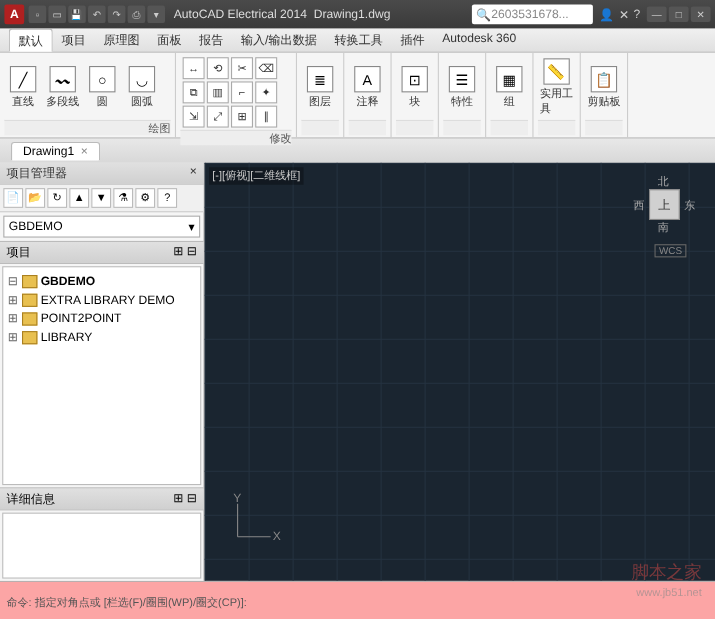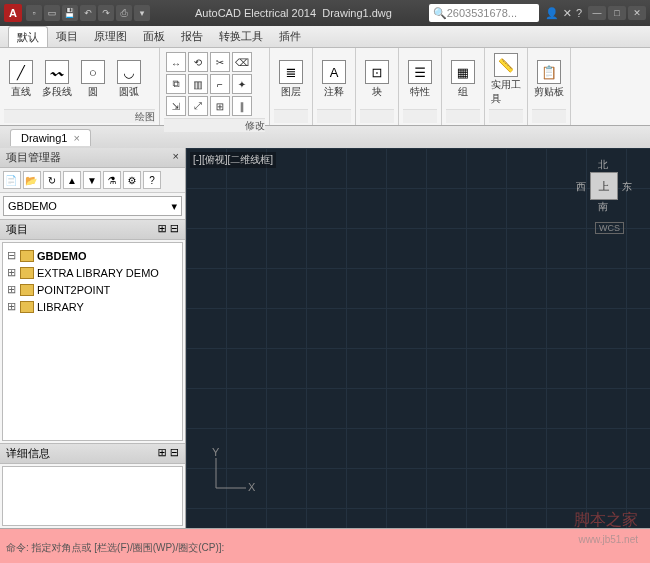--- a/index.html
+++ b/index.html
@@ -1,21 +1,21 @@
 <!DOCTYPE html>
 <html><head>
 <meta charset="utf-8">
 <style>
 *{margin:0;padding:0;box-sizing:border-box;font-family:"Microsoft YaHei",Arial,sans-serif;font-size:11px}
 body{width:650px;height:563px;background:#ddd;overflow:hidden;position:relative}
 .titlebar{height:26px;background:linear-gradient(#4a4a4a,#3a3a3a);display:flex;align-items:center;color:#ccc;padding:0 4px}
 .logo{width:18px;height:18px;background:#b02020;border-radius:2px;display:flex;align-items:center;justify-content:center;color:#fff;font-weight:bold;margin-right:4px}
 .qat{display:flex;gap:2px;margin-right:8px}
 .qat-btn{width:16px;height:16px;background:#555;border-radius:2px;display:flex;align-items:center;justify-content:center;color:#ccc;font-size:9px}
-.title-text{flex:1;text-align:center;color:#ddd;font-size:11px}
+.title-text{flex:1;color:#ddd;font-size:11px}
 .search-box{width:110px;height:18px;background:#fff;border-radius:2px;margin-right:6px;display:flex;align-items:center;padding:0 4px;color:#888;font-size:10px}
 .title-icons{display:flex;gap:4px;margin-right:6px}
 .title-icons span{color:#ccc;font-size:11px}
 .wincontrols{display:flex;gap:2px}
 .wincontrols span{width:18px;height:14px;background:#555;border-radius:2px;display:flex;align-items:center;justify-content:center;color:#ccc;font-size:9px}
 .ribbon-tabs{height:22px;background:linear-gradient(#f0f0f0,#e0e0e0);display:flex;padding-left:8px;border-bottom:1px solid #bbb}
 .rtab{padding:3px 8px;color:#333;cursor:pointer;font-size:11px}
 .rtab.active{background:#fff;border:1px solid #bbb;border-bottom:none;border-radius:3px 3px 0 0}
 .ribbon{height:78px;background:#f5f5f5;display:flex;border-bottom:1px solid #aaa}
 .panel{border-right:1px solid #ccc;padding:2px 4px;display:flex;flex-direction:column}
@@ -87,22 +87,24 @@
     <span>✕</span>
   </div>
 </div>
 
 <div class="ribbon-tabs">
   <div class="rtab active">默认</div>
   <div class="rtab">项目</div>
   <div class="rtab">原理图</div>
   <div class="rtab">面板</div>
   <div class="rtab">报告</div>
+  <div class="rtab">输入/输出数据</div>
   <div class="rtab">转换工具</div>
   <div class="rtab">插件</div>
+  <div class="rtab">Autodesk 360</div>
 </div>
 
 <div class="ribbon">
   <div class="panel" style="width:160px">
     <div class="panel-body">
       <div class="bigbtn">
           <div class="bigbtn-icon">╱</div>
           <div class="bigbtn-label">直线</div>
         </div>
       <div class="bigbtn">

